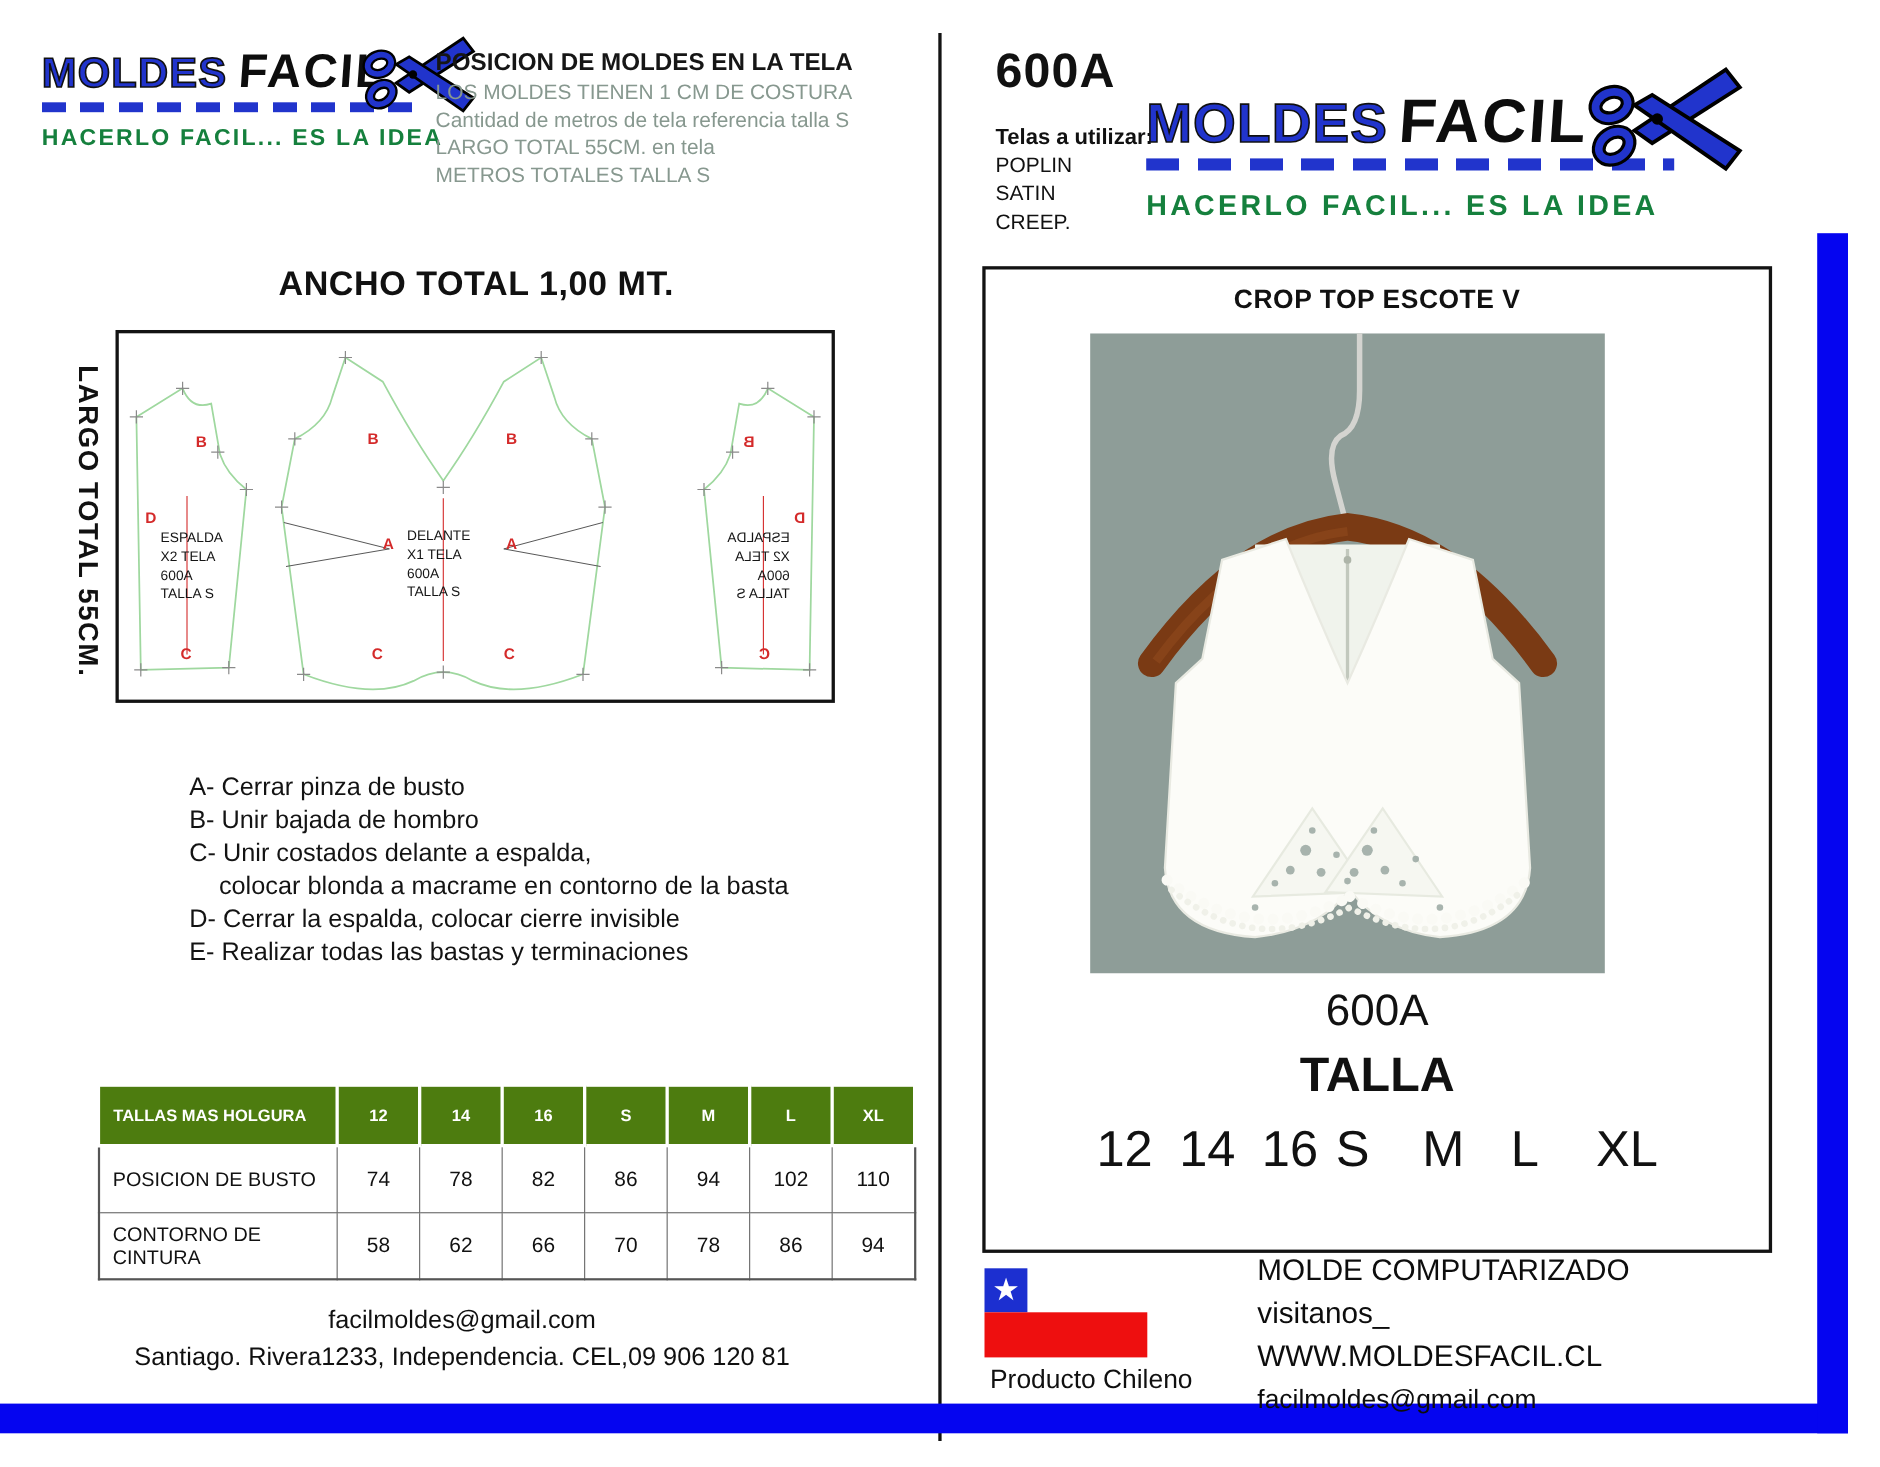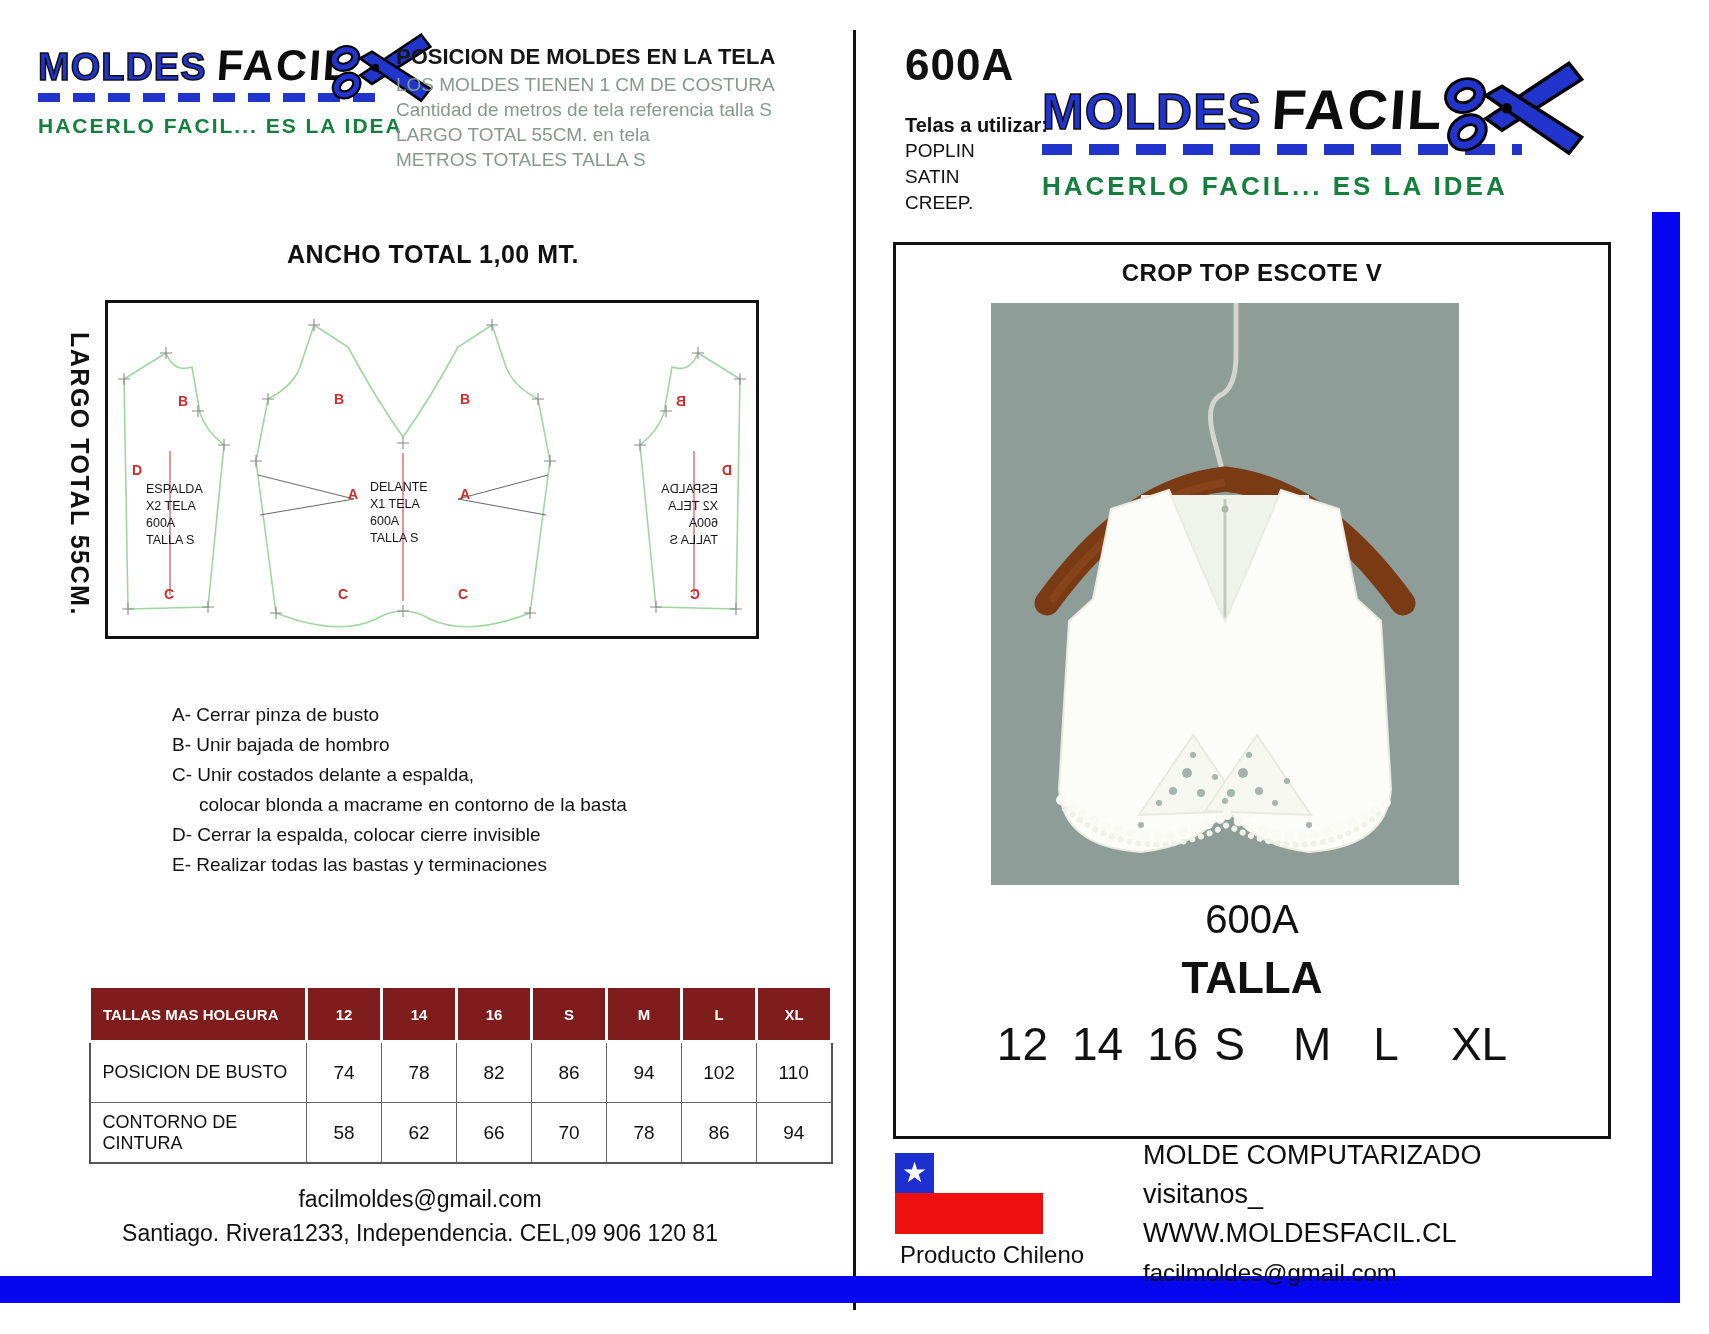--- a/index.html
+++ b/index.html
@@ -21,30 +21,30 @@
   .logo-right .word-moldes{font-size:50px;}
   .logo-right .word-facil{font-size:56px;}
   .logo-right .dashline{width:480px;height:11px;background:repeating-linear-gradient(90deg,#2134cc 0 30px,transparent 30px 47px);}
   .logo-right .tagline{font-size:26px;letter-spacing:3px;margin-top:16px;}
   .scissors{position:absolute;}
 
   
   .notes{left:396px;top:44px;width:400px;}
   .notes .t{font-size:22px;font-weight:600;color:#161616;margin-bottom:2px;white-space:nowrap;}
   .notes .g{font-size:19px;line-height:25px;color:#87988f;white-space:nowrap;}
-  .ancho{left:238px;top:240px;width:390px;text-align:center;font-size:25px;font-weight:600;letter-spacing:.5px;}
+  .ancho{left:238px;top:240px;width:390px;text-align:center;font-size:31px;font-weight:600;letter-spacing:.5px;}
   .largo{left:94px;top:332px;transform:rotate(90deg);transform-origin:left top;
          font-size:25px;font-weight:600;letter-spacing:1.5px;white-space:nowrap;}
   .diagram-box{left:105px;top:300px;width:648px;height:333px;border:3px solid #131313;box-sizing:content-box;}
-  .instructions{left:172px;top:700px;font-size:19px;line-height:30px;color:#131313;}
+  .instructions{left:172px;top:700px;font-size:23px;line-height:30px;color:#131313;}
   .instructions .indent{padding-left:27px;}
 
   
   table.sizes{position:absolute;left:88px;top:985px;border-collapse:collapse;border:2px solid #555;}
-  table.sizes th{background:#7f1d1d;color:#fff;font-size:15px;font-weight:700;border:3px solid #fff;
+  table.sizes th{background:#4d7c0f;color:#fff;font-size:15px;font-weight:700;border:3px solid #fff;
                  height:52px;padding:0 6px;}
   table.sizes th.lab{width:196px;text-align:left;padding-left:12px;}
   table.sizes th.num{width:60px;}
   table.sizes td{border:1px solid #666;font-size:19px;text-align:center;height:57px;}
   table.sizes td.lab{text-align:left;padding-left:12px;font-size:18px;}
 
   .contact{left:50px;top:1182px;width:740px;text-align:center;font-size:23px;line-height:34px;color:#101010;}
 
   
   .divider{left:853px;top:30px;width:3px;height:1280px;background:#131313;}

